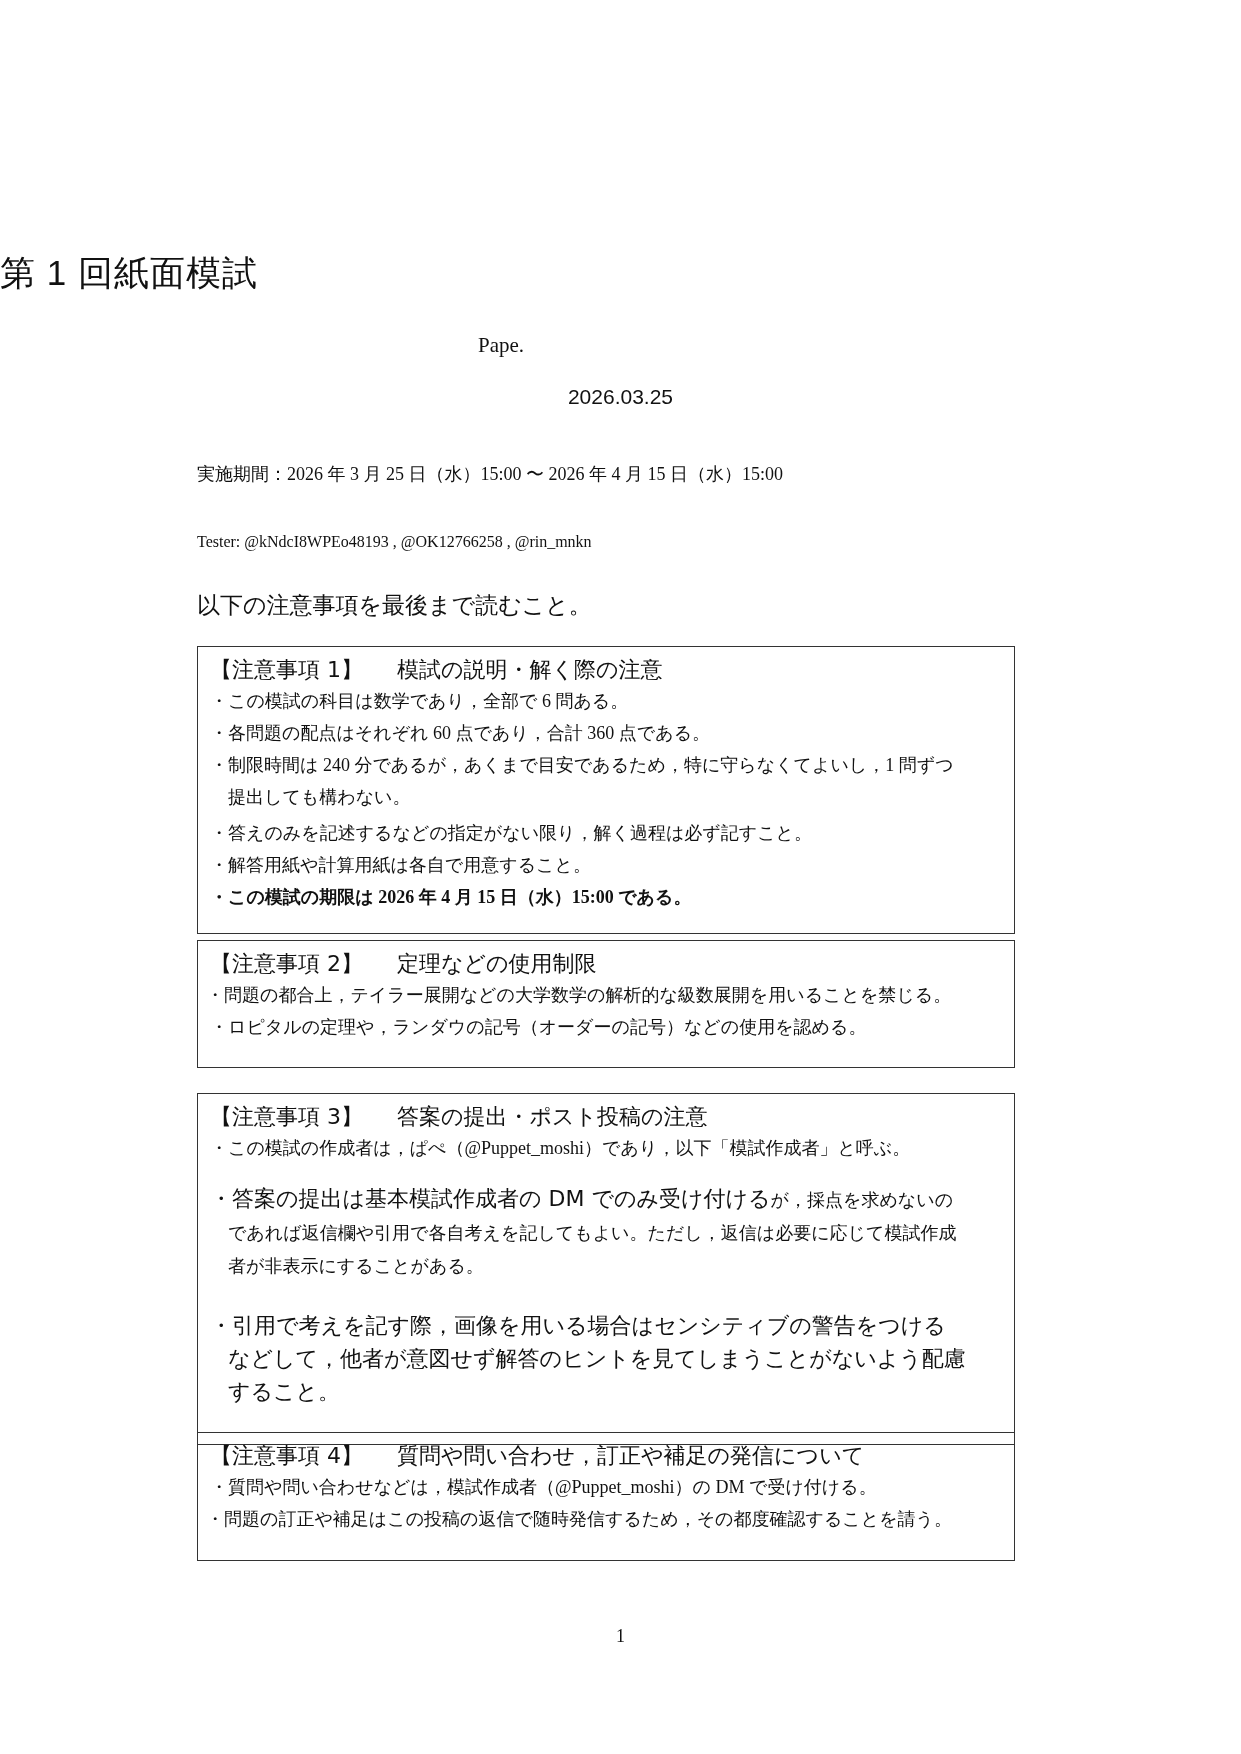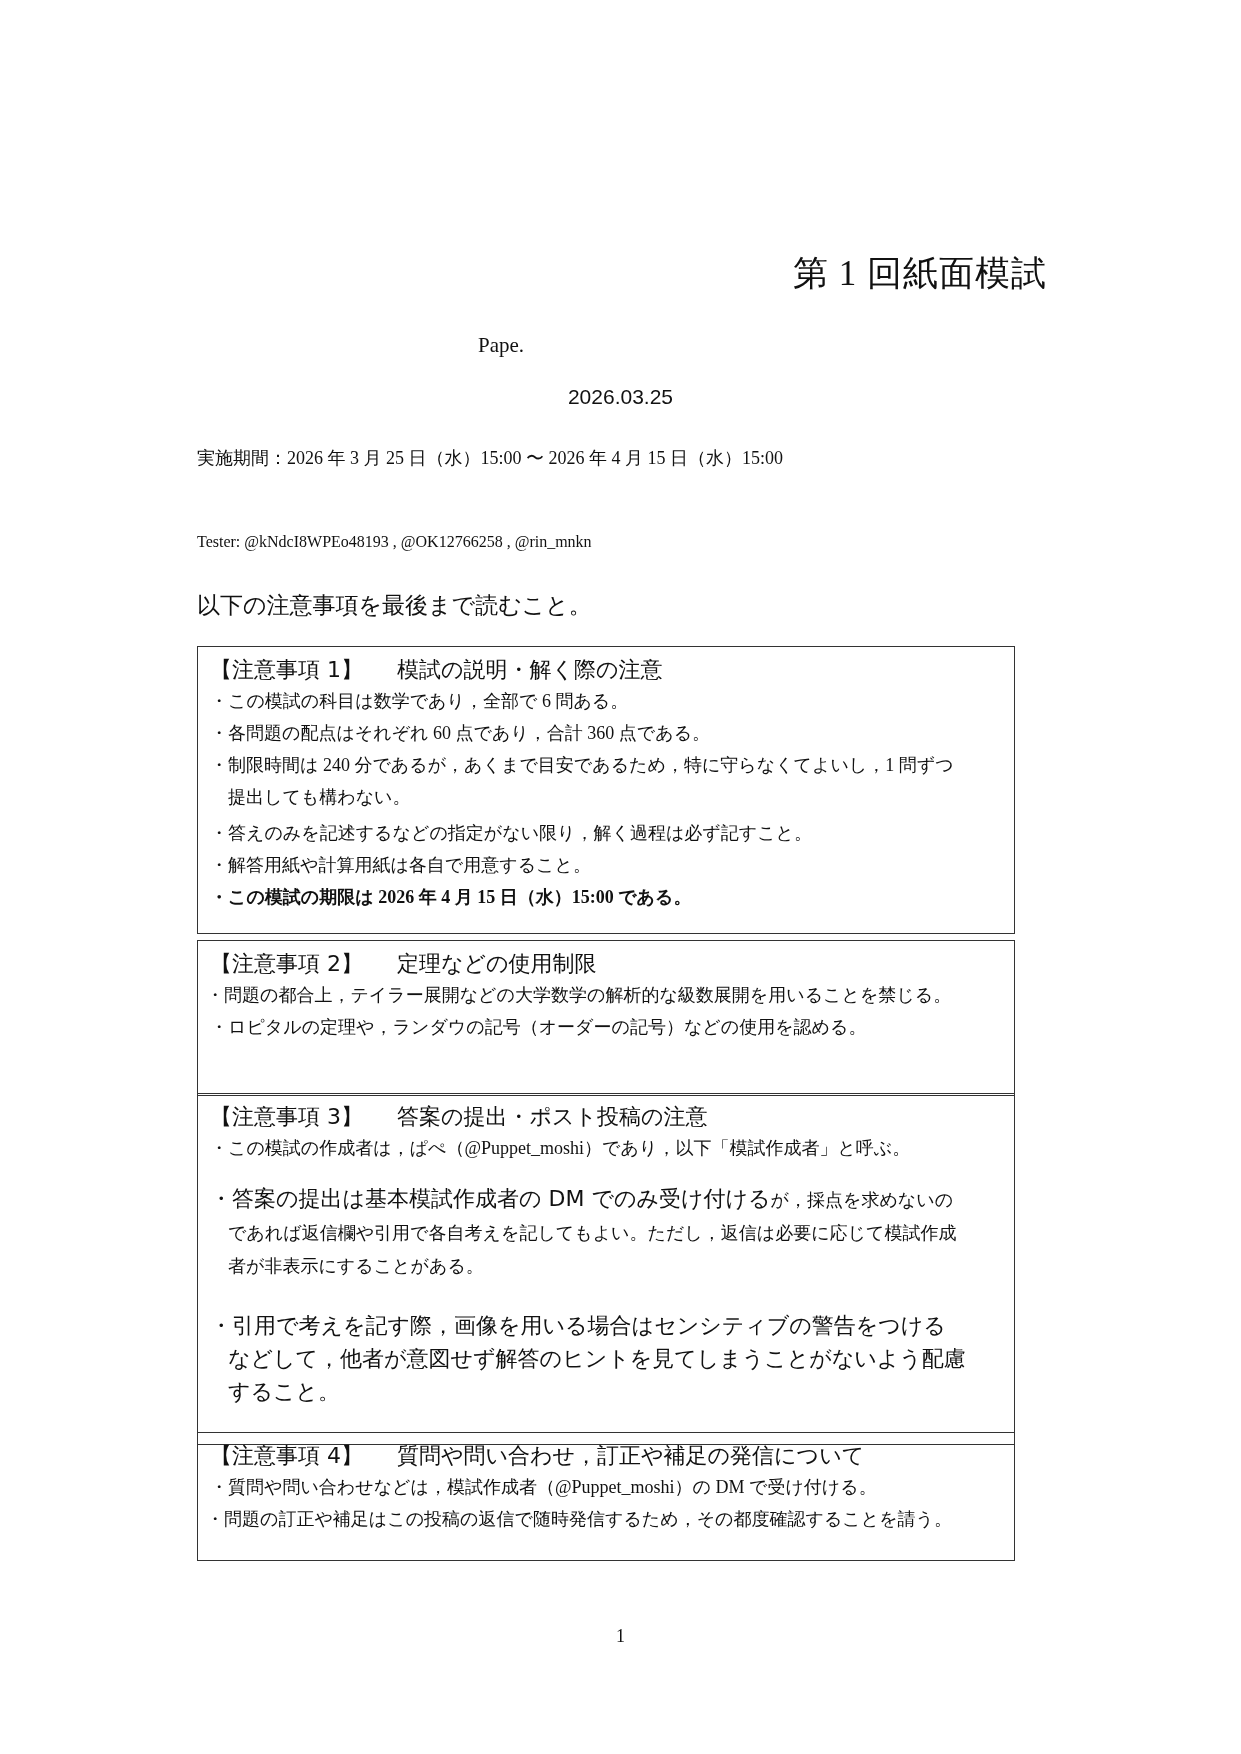--- a/index.html
+++ b/index.html
@@ -1,22 +1,22 @@
 <!DOCTYPE html>
 <html><head>
   <meta charset="utf-8">
   <style>
     html, body { margin: 0; padding: 0; background: #ffffff; }
     body { width: 1241px; height: 1754px; position: relative; overflow: hidden; color: #111; }
     .sans { font-family: "DejaVu Sans", "Liberation Sans", sans-serif; }
     .abs { position: absolute; }
-    .title { left: 0; width: 1047px; top: 250px; text-align: right; font-size: 35px; font-family: Liberation Serif, serif; letter-spacing: 1px; }
+    .title { left: 0; width: 1047px; top: 250px; text-align: left; font-size: 35px; font-family: Liberation Sans, sans-serif; letter-spacing: 1px; }
     .author { left: 0; width: 1002px; top: 333px; text-align: center; font-size: 21px; font-family: "Liberation Serif", serif; }
     .date { left: 0; width: 1241px; top: 385px; text-align: center; font-size: 21px; font-family: Liberation Sans, sans-serif; }
-    .period { left: 197px; top: 446px; font-size: 18px; font-family: "Liberation Serif", serif; white-space: nowrap; }
+    .period { left: 197px; top: 462px; font-size: 18px; font-family: "Liberation Serif", serif; white-space: nowrap; }
     .testers { left: 197px; top: 533px; font-size: 16px; font-family: "Liberation Serif", serif; white-space: nowrap; }
     .instruction { left: 197px; top: 590px; font-size: 23px; font-family: "DejaVu Sans", sans-serif; white-space: nowrap; }
     .box { position: absolute; left: 197px; width: 818px; border: 1.5px solid #333; box-sizing: border-box; padding: 8px 0 0 12px; }
     .box-title { font-family: "DejaVu Sans", sans-serif; font-size: 22px; line-height: 30px; white-space: nowrap; margin-left: 0; }
     .box-title .num { margin-right: 34px; }
     .item { font-family: "Liberation Serif", "DejaVu Serif", serif; font-size: 18px; line-height: 32px; white-space: nowrap; }
     .item.bold { font-weight: bold; }
     .item.wrap { white-space: normal; padding-left: 18px; text-indent: -18px; width: 760px; }
     .item.big { font-family: "DejaVu Sans", sans-serif; font-size: 22px; line-height: 33px; }
     .gap { height: 18px; }
@@ -40,21 +40,21 @@
     <span class="num">【注意事項 1】</span><span>模試の説明・解く際の注意</span>
   </div>
   <div class="item">・この模試の科目は数学であり，全部で 6 問ある。</div>
   <div class="item">・各問題の配点はそれぞれ 60 点であり，合計 360 点である。</div>
   <div class="item wrap" style="width:740px;">・制限時間は 240 分であるが，あくまで目安であるため，特に守らなくてよいし，1 問ずつ提出しても構わない。</div>
   <div class="item" style="margin-top:4px;">・答えのみを記述するなどの指定がない限り，解く過程は必ず記すこと。</div>
   <div class="item">・解答用紙や計算用紙は各自で用意すること。</div>
   <div class="item bold">・この模試の期限は 2026 年 4 月 15 日（水）15:00 である。</div>
 </div>
 
-<div class="box" style="top:940px; height:156px;">
+<div class="box" style="top:940px; height:128px;">
   <div class="box-title">
     <span class="num">【注意事項 2】</span><span>定理などの使用制限</span>
   </div>
   <div class="item" style="margin-left:-4px;">・問題の都合上，テイラー展開などの大学数学の解析的な級数展開を用いることを禁じる。</div>
   <div class="item">・ロピタルの定理や，ランダウの記号（オーダーの記号）などの使用を認める。</div>
 </div>
 
 <div class="box" style="top:1073px; height:352px;margin-top:20px;">
   <div class="box-title">
     <span class="num">【注意事項 3】</span><span>答案の提出・ポスト投稿の注意</span>

